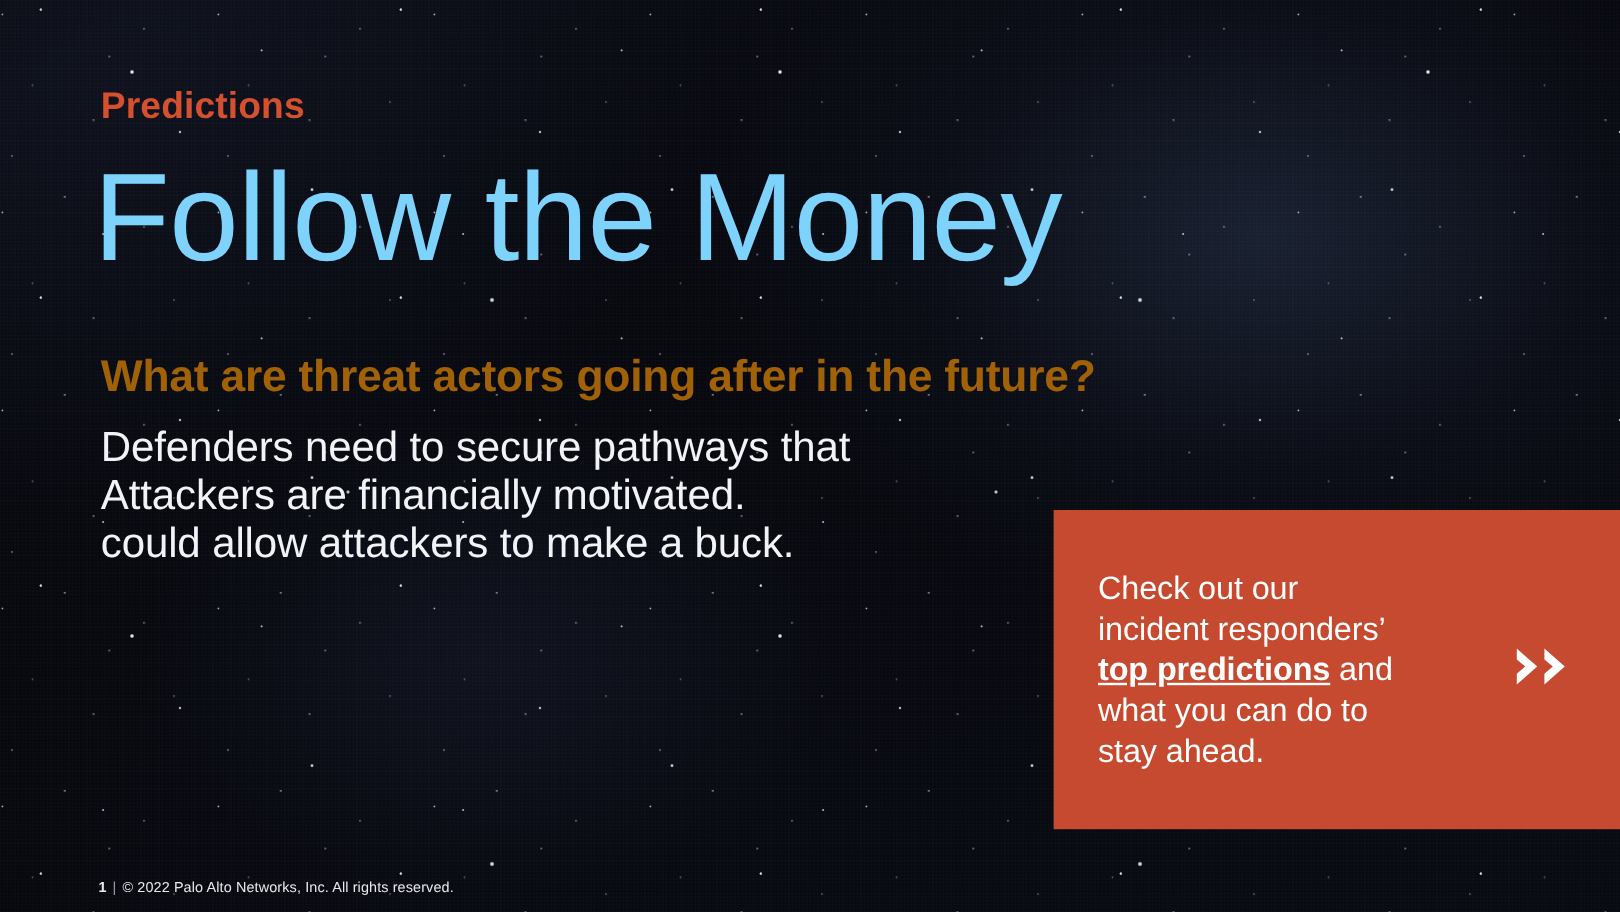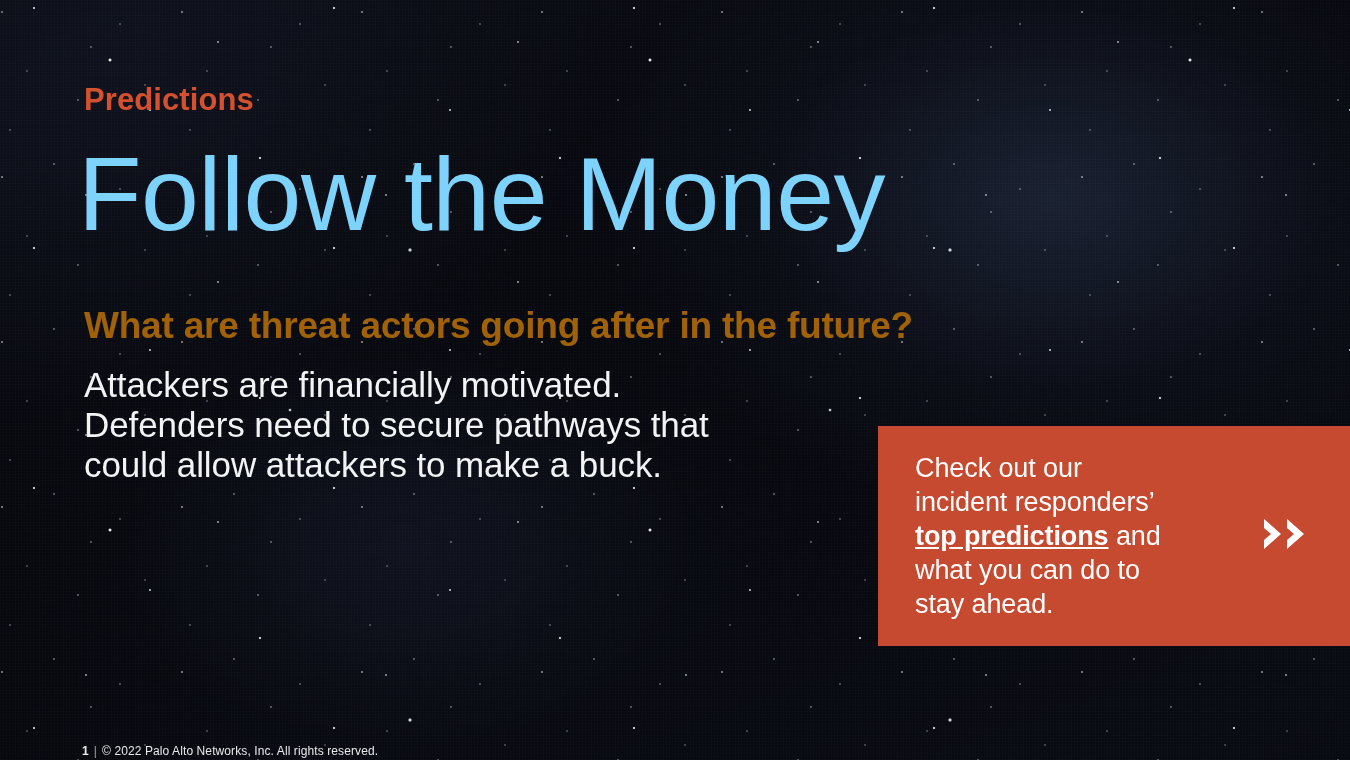--- a/index.html
+++ b/index.html
@@ -77,21 +77,21 @@
     pointer-events: none;
   }
   .bg-vignette {
     position: absolute;
     inset: 0;
     background: radial-gradient(ellipse 110% 115% at 50% 50%, rgba(0,0,0,0) 55%, rgba(0,0,0,0.55) 100%);
     pointer-events: none;
   }
 
   
-  .content { position: absolute; inset: 0; margin-top: 12px; }
+  .content { position: absolute; inset: 0; }
 
   .eyebrow {
     position: absolute;
     left: 84px;
     top: 70px;
     font-size: 31px;
     font-weight: bold;
     letter-spacing: 0.1px;
     color: #d4502f;
   }
@@ -128,23 +128,23 @@
     line-height: 40px;
     letter-spacing: -0.1px;
     color: #f2f3f5;
   }
   .body-copy .line { display: block; white-space: nowrap; }
 
   
   .callout {
     position: absolute;
     left: 878px;
-    top: 414px;
+    top: 425px;
     width: 472px;
-    height: 220px;
+    height: 266px;
     background: #c64a30;
     display: flex;
     align-items: center;
   }
   .callout-text {
     margin-left: 37px;
     width: 300px;
     font-size: 27px;
     font-weight: 300;
     line-height: 34px;
@@ -193,22 +193,22 @@
 
   <div class="content">
 
     <div class="eyebrow">Predictions</div>
 
     <div class="headline">Follow the Money</div>
 
     <div class="subhead">What are threat actors going after in the future?</div>
 
     <div class="body-copy">
+      <span class="line">Defenders need to secure pathways that</span>
       <span class="line">Attackers are financially motivated.</span>
-      <span class="line">Defenders need to secure pathways that</span>
       <span class="line">could allow attackers to make a buck.</span>
     </div>
 
     <div class="callout">
       <div class="callout-text">
         <span class="line">Check out our</span>
         <span class="line">incident responders’</span>
         <span class="line"><span class="strong">top predictions</span><span> and</span></span>
         <span class="line">what you can do to</span>
         <span class="line">stay ahead.</span>

